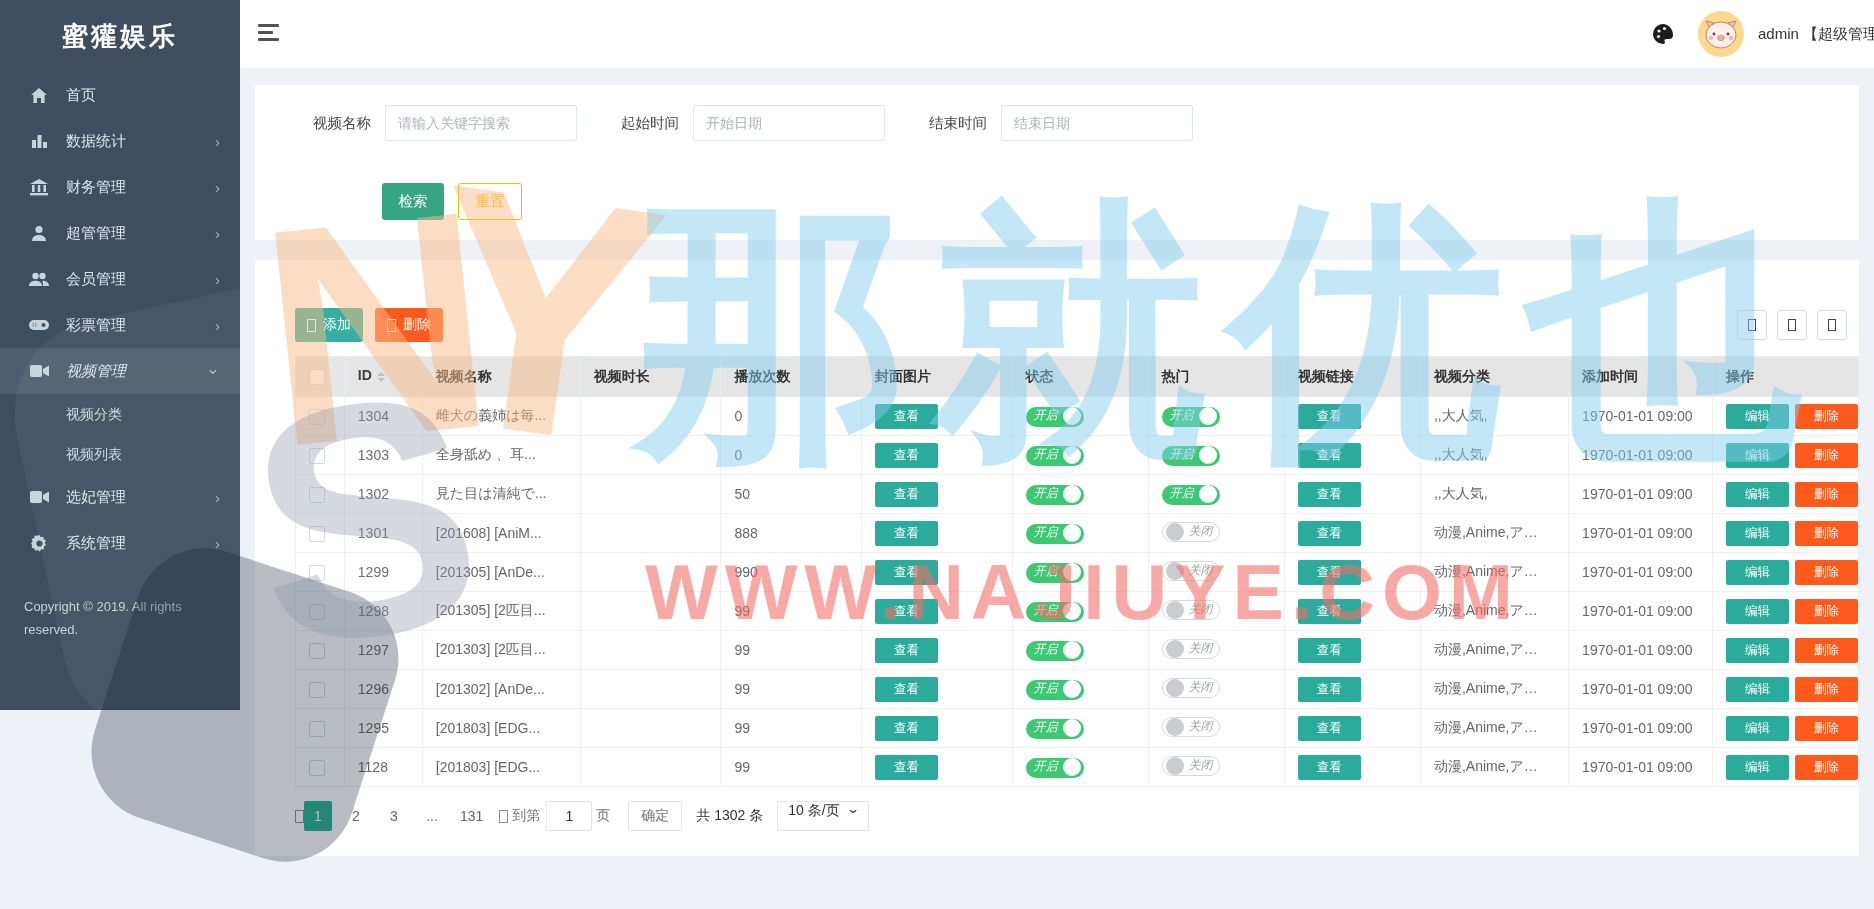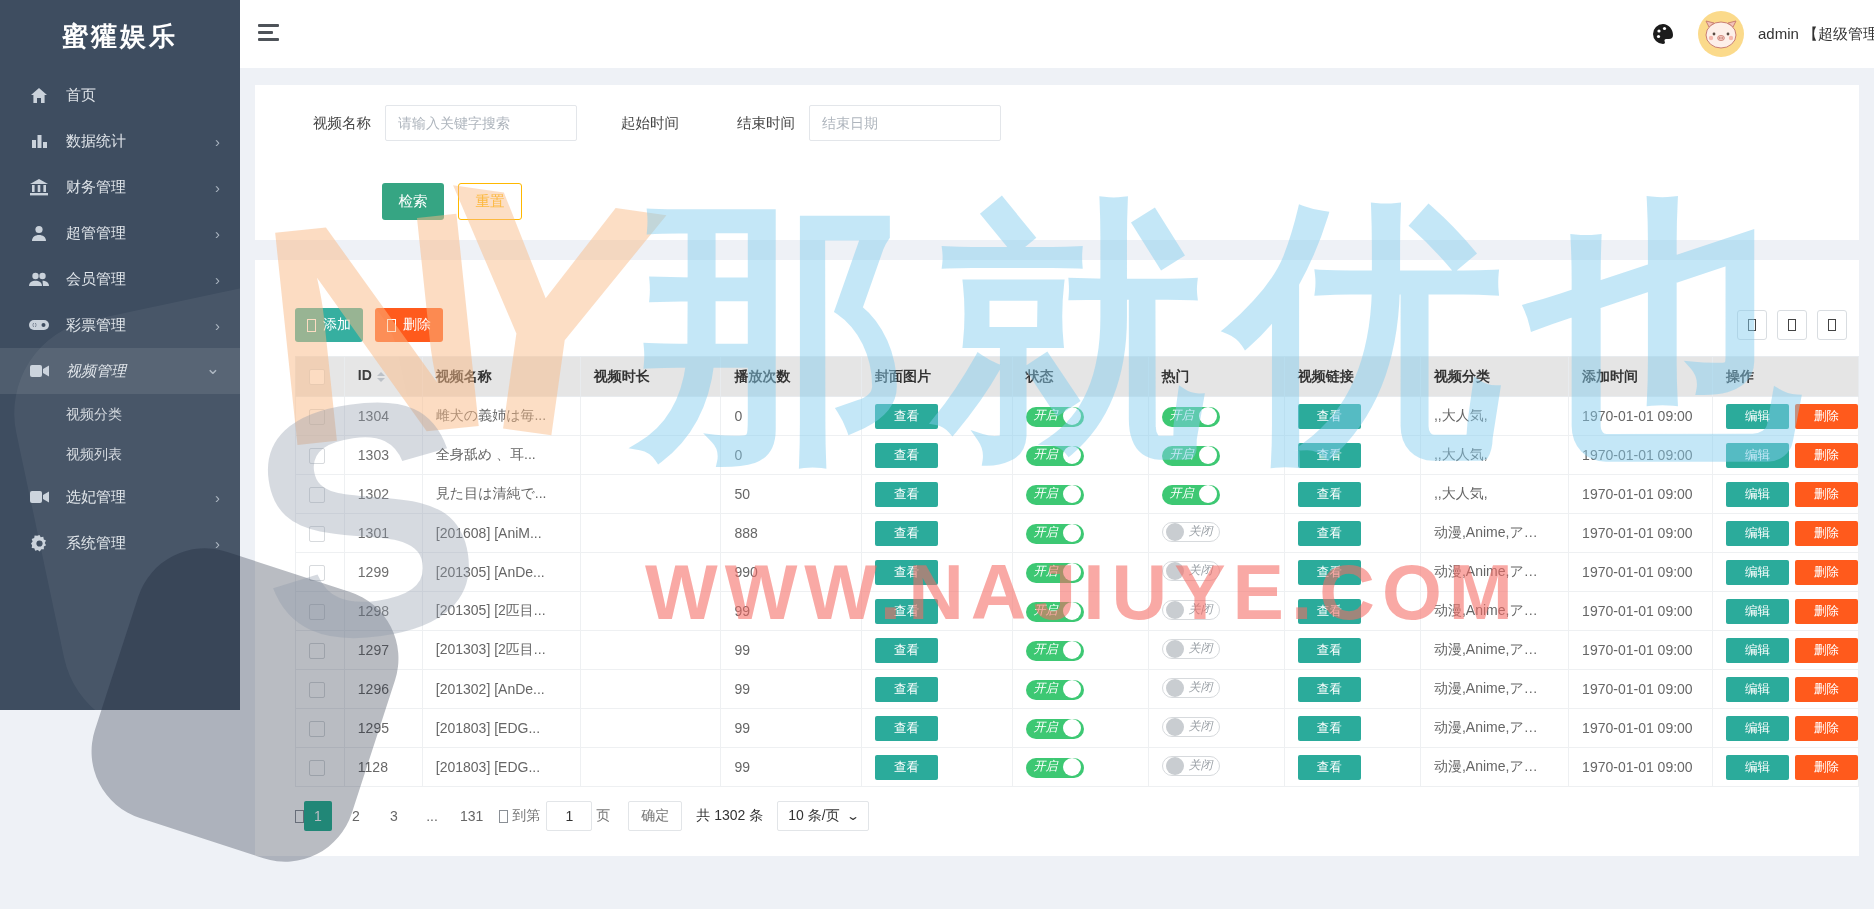--- a/index.html
+++ b/index.html
@@ -76,21 +76,21 @@
 
   
   .pagination { display:flex; align-items:center; margin:14px 0 0 40px; font-size:14px; color:#666; }
   .pg-arrow { color:#8a8f95; margin-right:10px; cursor:pointer; }
   .page-num { min-width:28px; height:30px; line-height:30px; text-align:center; margin-right:10px; cursor:pointer; border-radius:2px; padding:0 4px; }
   .page-num.active { background:#26b394; color:#fff; }
   .pg-label { margin:0 6px 0 4px; color:#777; }
   .pg-input { width:46px; height:30px; border:1px solid #e2e5e8; border-radius:2px; text-align:center; font-size:14px; color:#333; outline:none; font-family:inherit; }
   .pg-confirm { width:54px; height:30px; border:1px solid #e2e5e8; border-radius:2px; background:#fff; color:#777; font-size:14px; margin:0 14px 0 12px; cursor:pointer; font-family:inherit; }
   .pg-total { color:#333; margin-right:14px; }
-  .pg-size { height:30px; border:1px solid #e2e5e8; border-radius:2px; display:flex; align-items:center; padding:0 10px; color:#333; cursor:pointer; }
+  .pg-size { height:30px; border:1px solid #e2e5e8; border-radius:2px; display:flex; padding:0 10px; color:#333; cursor:pointer; }
   .pg-size .caret { margin-left:8px; font-size:12px; color:#333; transform:scaleX(1.4); }
 
   
   .wm { position:absolute; pointer-events:none; z-index:40; font-weight:bold; }
   .wm-orange-n { left:265px; top:150px; font-size:310px; color:rgba(249,186,134,.50); transform:rotate(-6deg); }
   .wm-orange-y { left:430px; top:120px; font-size:340px; color:rgba(249,186,134,.48); transform:rotate(8deg); }
   .wm-gray-s { left:255px; top:330px; font-size:330px; color:rgba(142,152,168,.36); transform:rotate(-8deg); }
   .wm-blue { left:635px; top:150px; font-size:275px; letter-spacing:22px; color:rgba(132,205,238,.48); white-space:nowrap; }
   .wm-red { left:645px; top:548px; font-size:77px; letter-spacing:7px; color:rgba(245,106,100,.58); white-space:nowrap; }
   .wm-side-ghost { left:36px; top:295px; width:390px; height:420px; border-radius:95px; background:rgba(255,255,255,.055); transform:rotate(-12deg); z-index:5; }
@@ -195,20 +195,21 @@
         <span class="mi-icon">
           <svg width="17" height="17" viewBox="0 0 17 17" fill="#cad2db">
             <path d="M8.5 0l1.2 2.3 2.6-.5.5 2.6L15 5.6 13.7 8l1.4 2.3-2.3 1.3.1 2.6-2.6.1-1.5 2.2-2.1-1.6-2.5.9-.9-2.5-2.6-.4.4-2.6L0 8.5 1.6 6.4.7 3.9l2.5-.9.4-2.6 2.6.4z"></path>
             <circle cx="8.5" cy="8.5" r="3.1" fill="#3e4d60"></circle>
           </svg>
         </span>
         <span class="mi-label">系统管理</span>
         <span class="mi-arrow">›</span>
       </div>
     </div>
+  <div class="copyright">Copyright © 2019. All rights reserved.</div>
 </div>
 
 <div class="topbar">
   <div class="hamburger">
       <i></i>
       <i></i>
       <i></i>
     </div>
   <div class="palette">
     <svg width="22" height="22" viewBox="0 0 22 22">
@@ -238,20 +239,21 @@
 <div class="main">
 
   <div class="card search-card">
     <div class="form-row">
       <div class="f-group">
         <span class="f-label">视频名称</span>
         <input class="f-input" placeholder="请输入关键字搜索" style="">
       </div>
       <div class="f-group">
         <span class="f-label">起始时间</span>
+        <input class="f-input" placeholder="开始日期" style="">
       </div>
       <div class="f-group">
         <span class="f-label">结束时间</span>
         <input class="f-input" placeholder="结束日期" style="">
       </div>
     </div>
     <div class="btn-row">
       <button class="btn-search">检索</button>
       <button class="btn-reset">重置</button>
     </div>

